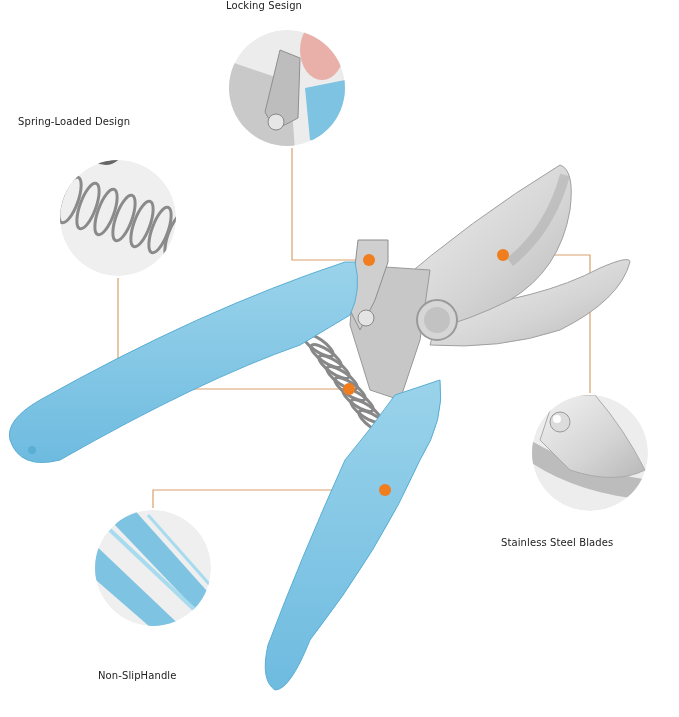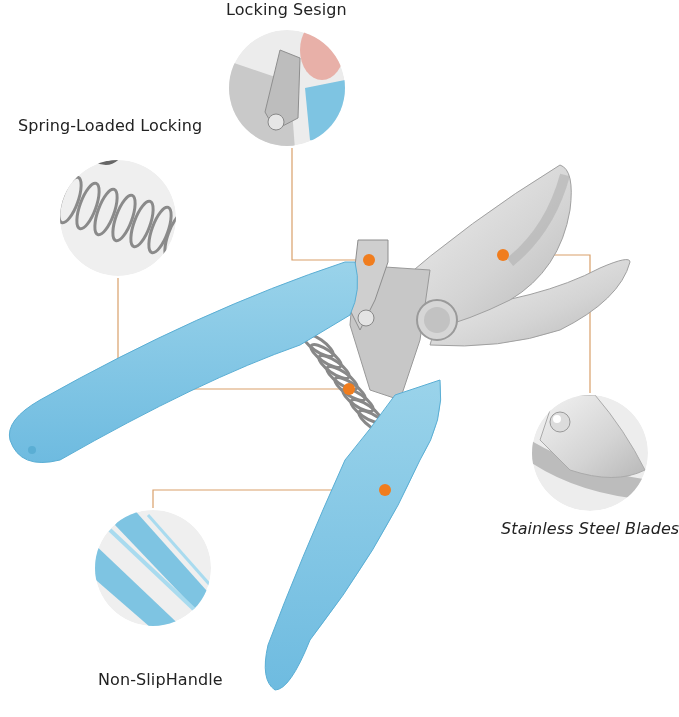--- a/index.html
+++ b/index.html
@@ -1,17 +1,17 @@
 <!DOCTYPE html>
 <html><head>
 <meta charset="utf-8">
 <style>
   html, body { margin:0; padding:0; background:#ffffff; }
   body { width:679px; height:717px; position:relative; overflow:hidden; font-family:"DejaVu Sans", sans-serif; }
-  .label { position:absolute; font-size:16px; color:#222; white-space:nowrap; letter-spacing:0.1px; }
+  .label { position:absolute; font-size:10px; color:#222; white-space:nowrap; letter-spacing:0.1px; }
   svg.main { position:absolute; left:0; top:0; }
 </style>
 </head>
 <body>
 
 <svg class="main" width="679" height="717" viewBox="0 0 679 717">
   <defs>
     <clipPath id="c1">
         <circle cx="287" cy="88" r="58"></circle>
       </clipPath>
@@ -115,15 +115,15 @@
 
   <g fill="#f07d1e">
     <circle cx="369" cy="260" r="6"></circle>
     <circle cx="349" cy="389" r="6"></circle>
     <circle cx="503" cy="255" r="6"></circle>
     <circle cx="385" cy="490" r="6"></circle>
   </g>
 </svg>
 
 <div class="label" style="left:226px; top:0px;">Locking Sesign</div>
-<div class="label" style="left:18px; top:116px;">Spring-Loaded Locking</div>
-<div class="label" style="left:501px; top:519px;font-style:italic;">Stainless Steel Blades</div>
+<div class="label" style="left:18px; top:116px;">Spring-Loaded Design</div>
+<div class="label" style="left:501px; top:537px;">Stainless Steel Blades</div>
 <div class="label" style="left:98px; top:670px;">Non-SlipHandle</div>
 
 </body></html>

